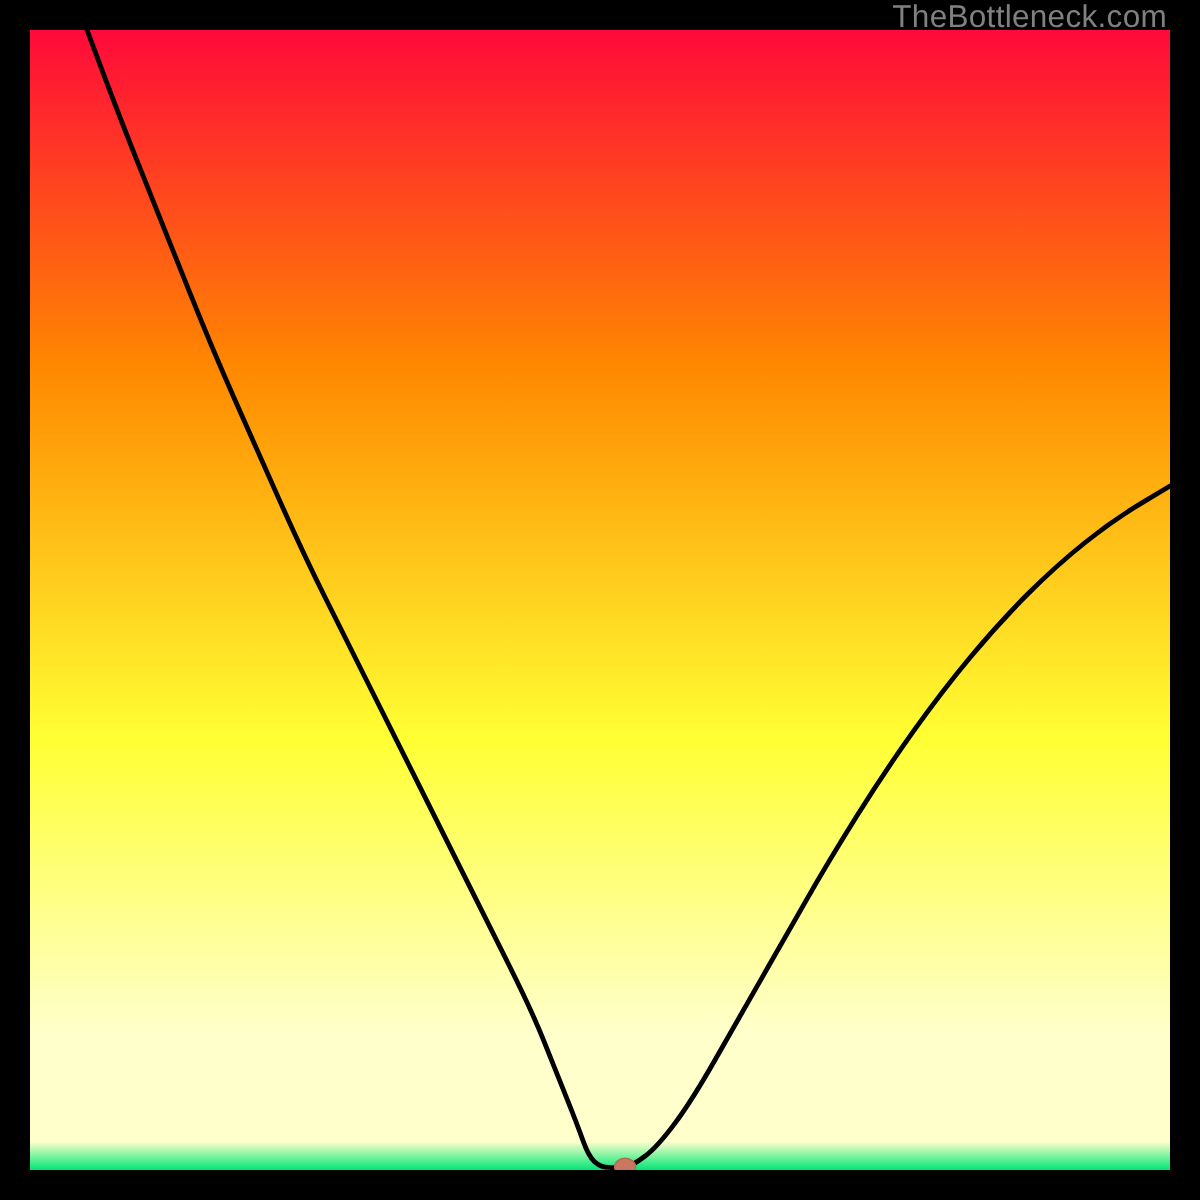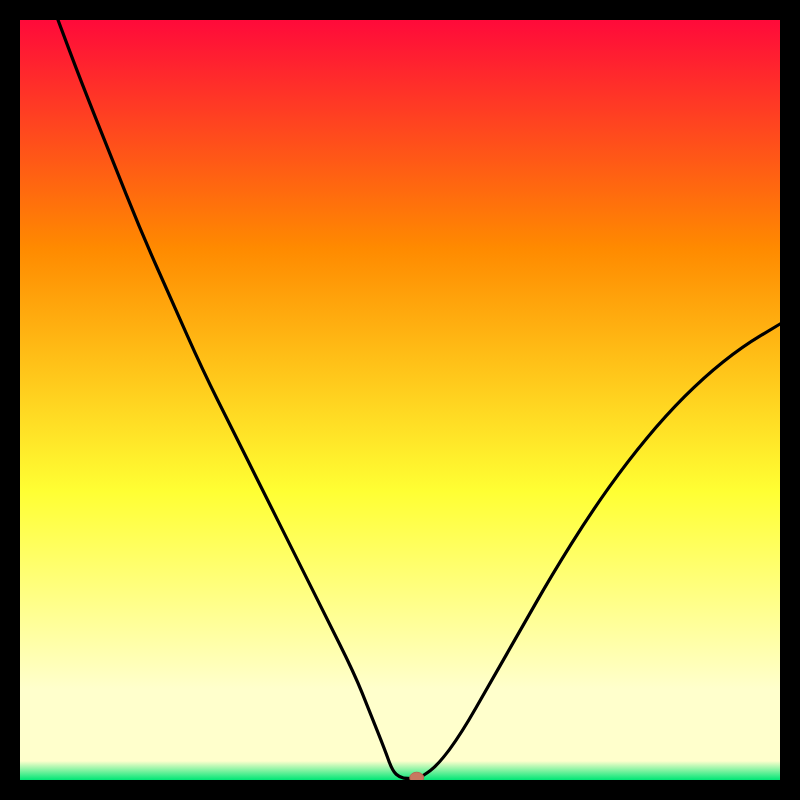--- a/index.html
+++ b/index.html
@@ -33,20 +33,21 @@
     font-weight: 500;
     letter-spacing: 0.2px;
   }
   svg { display: block; }
 </style>
 </head>
 <body>
 
 <div class="frame">
 
+  <div class="attribution">TheBottleneck.com</div>
 
   <div class="plot-area">
     <svg id="chart-svg" width="760" height="760" viewBox="0 0 760 760">
       <defs>
         <linearGradient id="bg-grad" x1="0" y1="0" x2="0" y2="1">
             <stop offset="0%" stop-color="#ff0a3a"></stop>
             <stop offset="30%" stop-color="#ff8a00"></stop>
             <stop offset="62%" stop-color="#ffff33"></stop>
             <stop offset="88%" stop-color="#ffffcc"></stop>
             <stop offset="97.5%" stop-color="#ffffcc"></stop>

